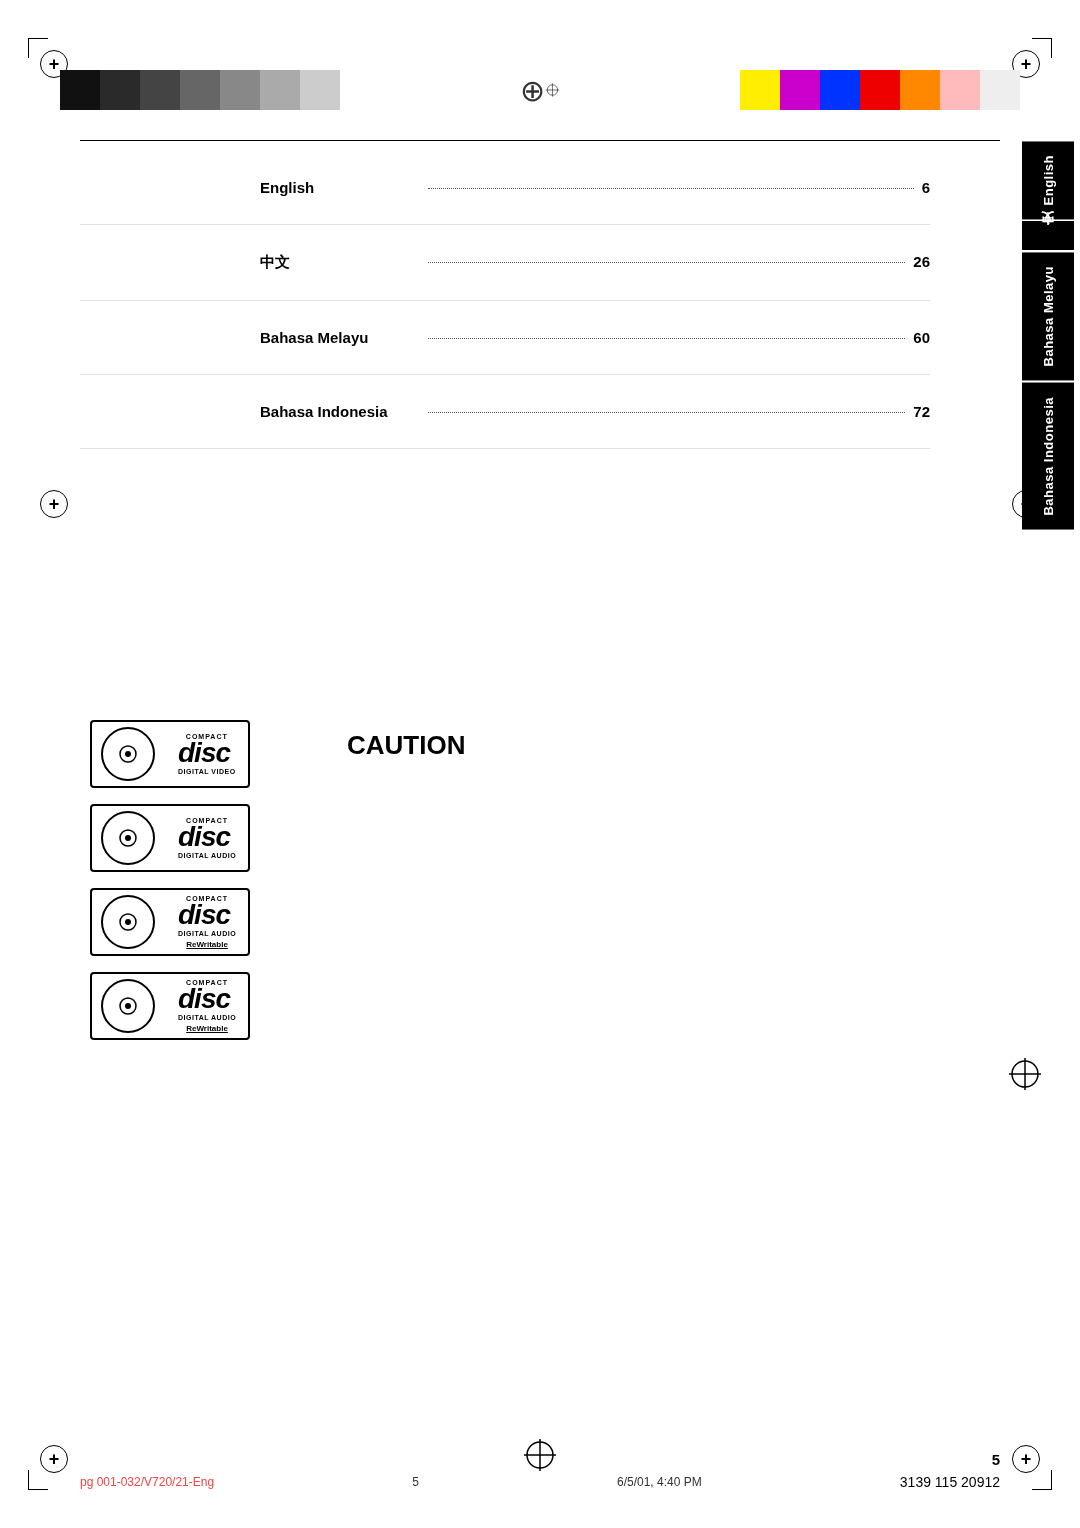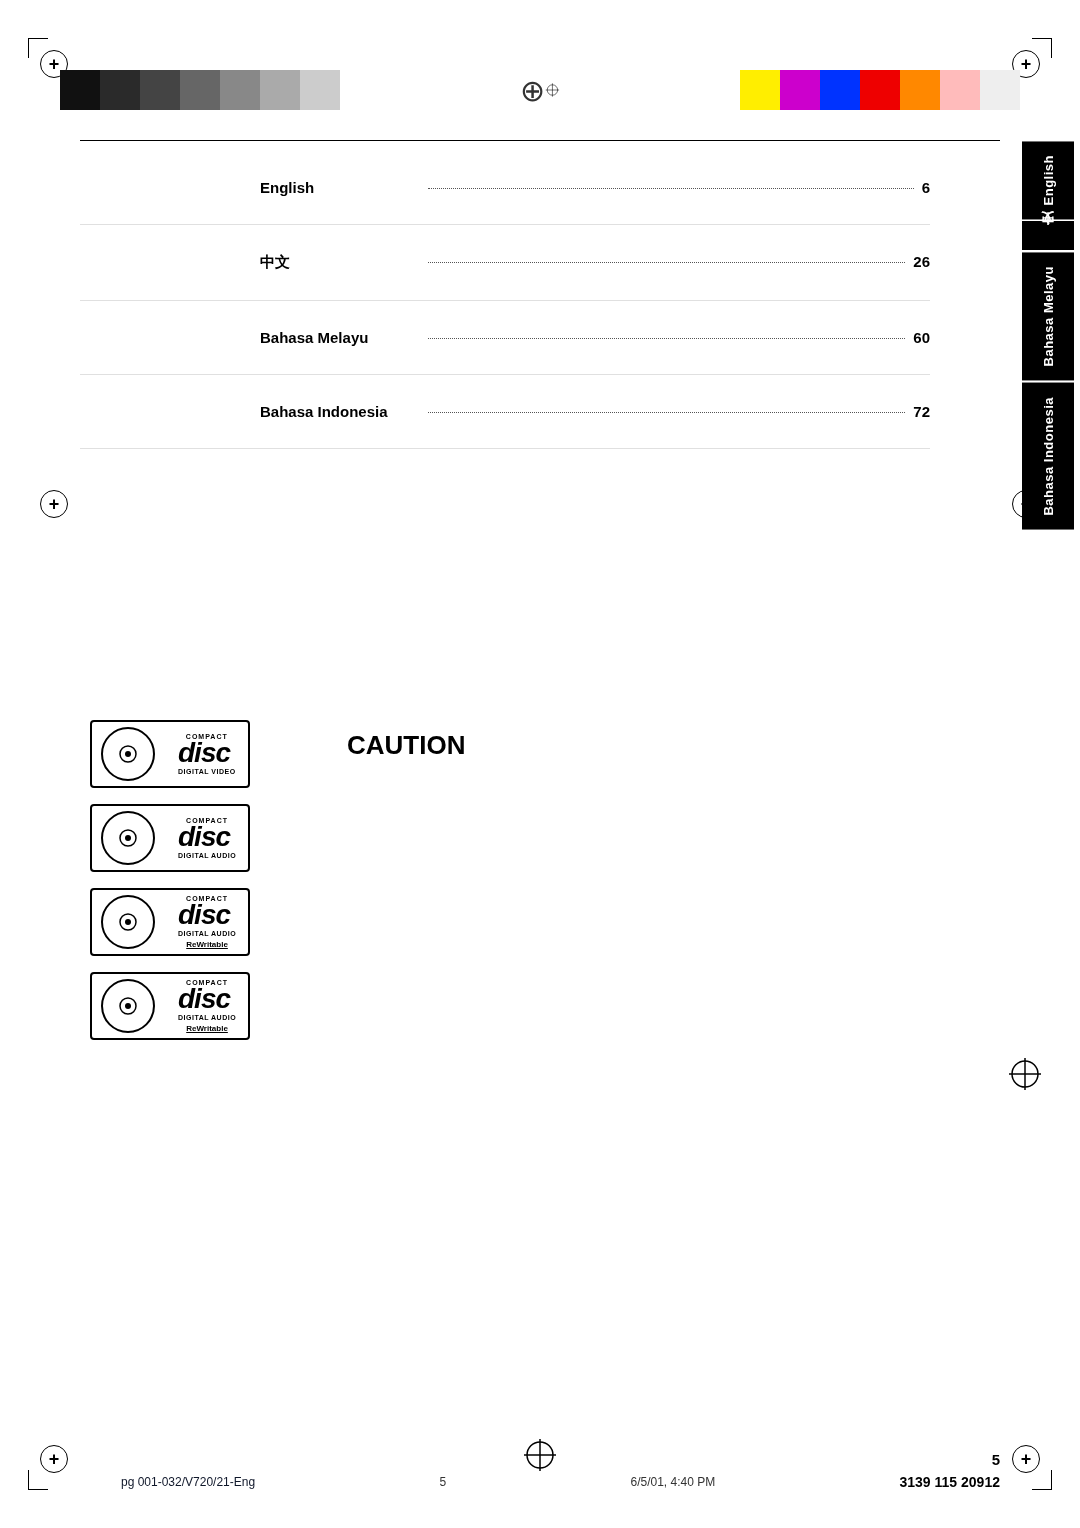--- a/index.html
+++ b/index.html
@@ -277,23 +277,23 @@
       position: absolute;
       bottom: 38px;
       left: 80px;
       right: 80px;
       display: flex;
       align-items: center;
       justify-content: space-between;
       font-size: 12px;
     }
 
-    .footer-left { color: #0f172a; margin-left: 41px; }
+    .footer-left { color: #ef4444; }
     .footer-center { color: #333; }
-    .footer-right { font-weight: bold; font-size: 14px; }
+    .footer-right { font-weight: normal; font-size: 14px; }
 
     
     .bottom-crosshair {
       position: absolute;
       bottom: 48px;
       left: 50%;
       transform: translateX(-50%);
       font-size: 30px;
       color: #333;
     }

